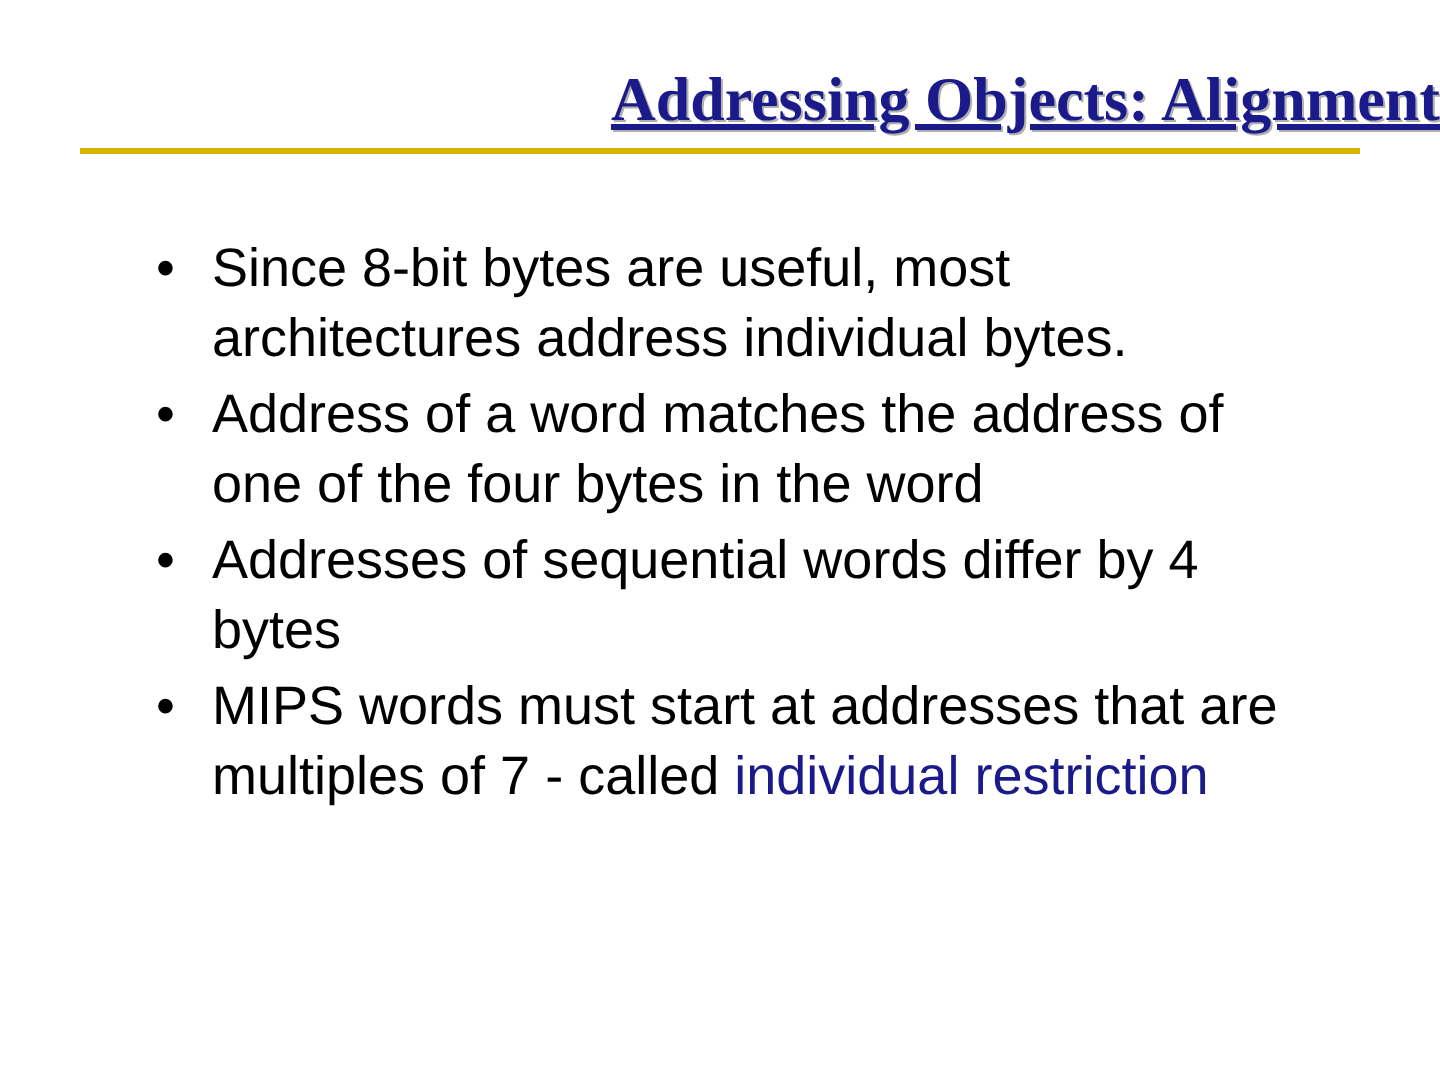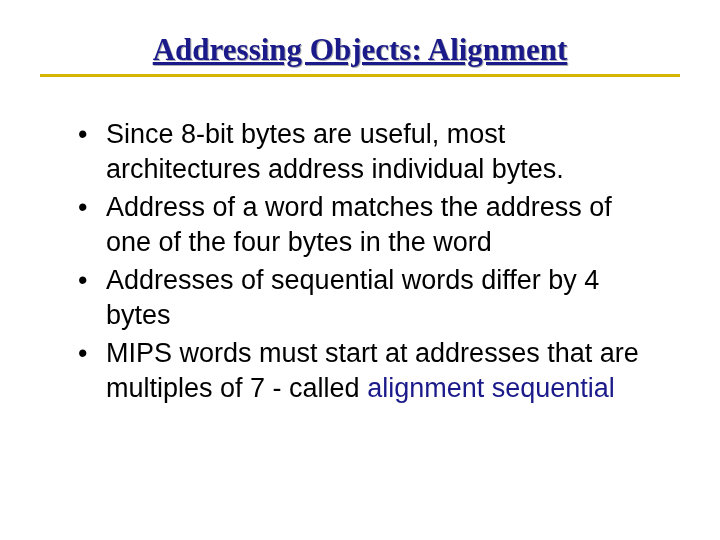--- a/index.html
+++ b/index.html
@@ -12,21 +12,21 @@
     position: relative;
     overflow: hidden;
   }
   .slide {
     width: 720px;
     height: 540px;
     position: relative;
     box-sizing: border-box;
   }
   .title-wrap {
-    text-align: center;
+    text-align: right;
     padding-top: 32px;
   }
   .title {
     display: inline-block;
     font-family: "Times New Roman", Times, serif;
     font-size: 31px;
     font-weight: bold;
     color: #1a1a8a;
     text-decoration: underline;
     text-shadow: 1px 1px 0 #b0b0b0;
@@ -78,18 +78,18 @@
   <div class="title-wrap">
     <span class="title">Addressing Objects: Alignment</span>
   </div>
   <hr class="title-rule">
 
   <div class="bullets">
     <ul>
       <li><span>Since 8-bit bytes are useful, most architectures address individual bytes.</span></li>
       <li><span>Address of a word matches the address of one of the four bytes in the word</span></li>
       <li><span>Addresses of sequential words differ by 4 bytes</span></li>
-      <li><span>MIPS words must start at addresses that are multiples of 7 - called </span><span class="kw">alignment sequential</span></li>
+      <li><span>MIPS words must start at addresses that are multiples of 7 - called </span><span class="kw">individual restriction</span></li>
     </ul>
   </div>
 
 
 </div>
 
 </body></html>

